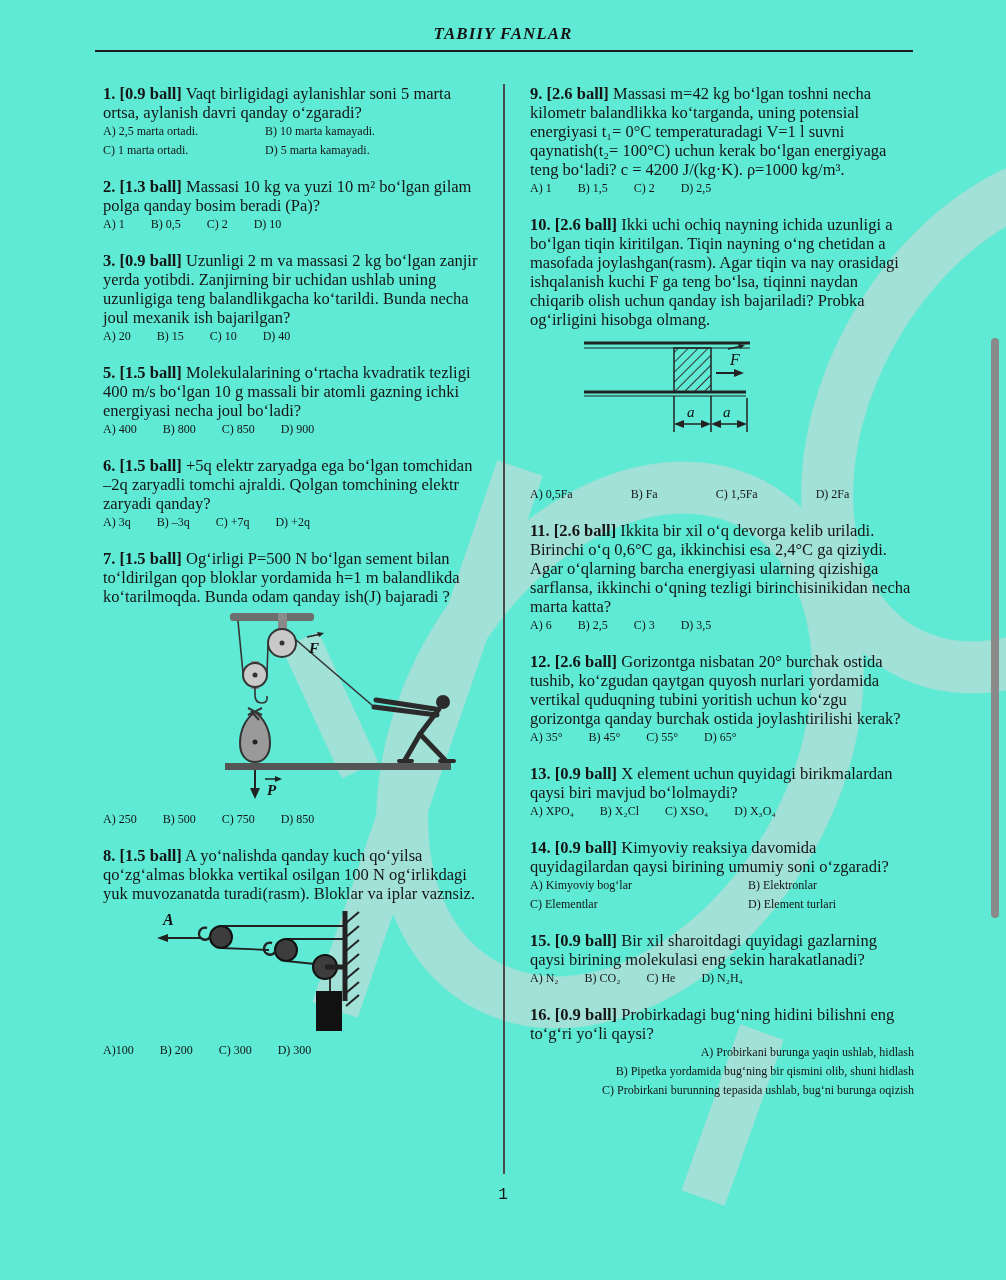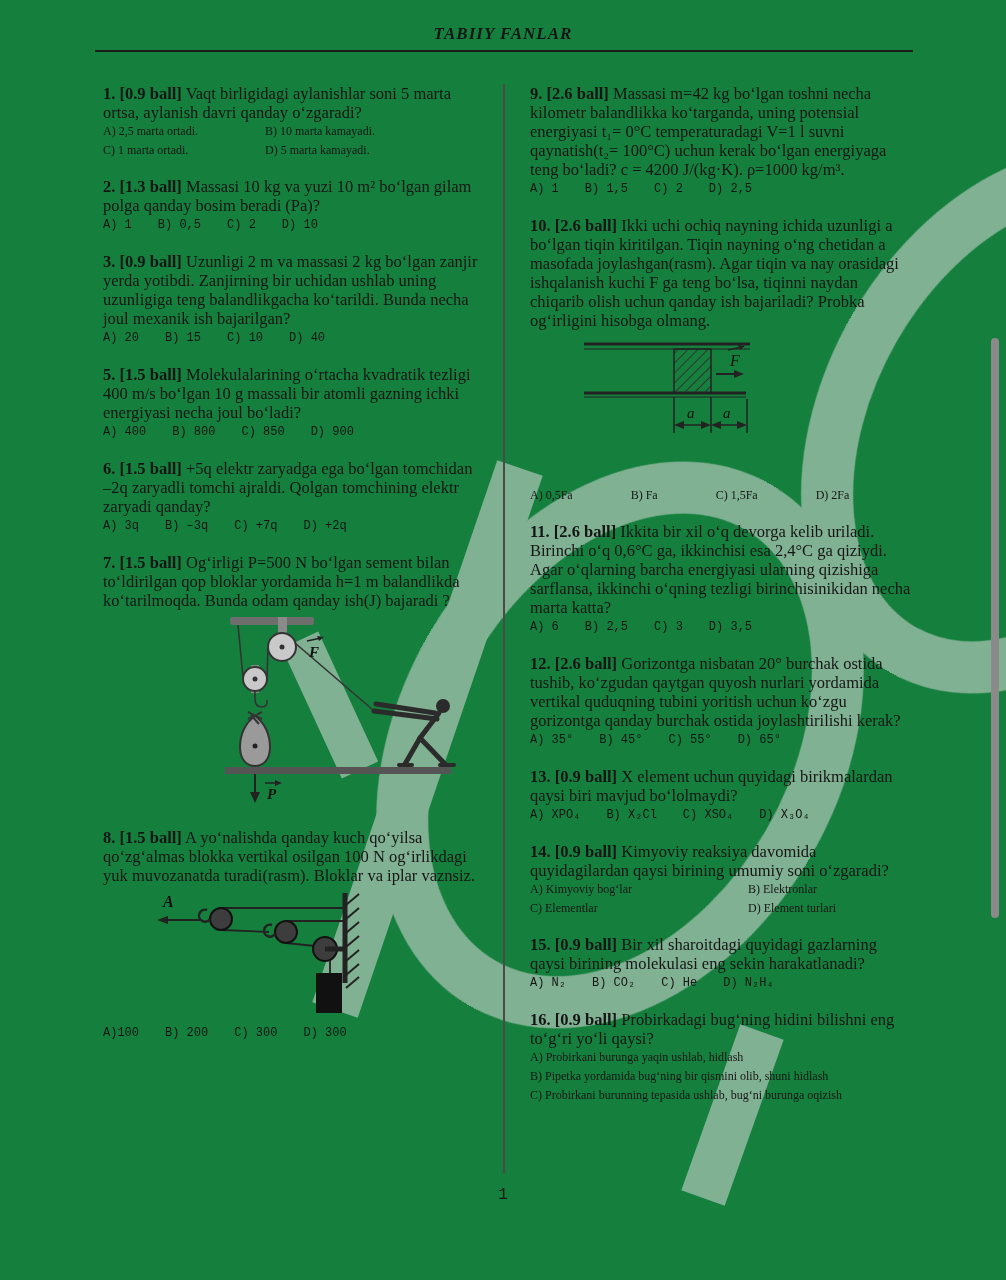--- a/index.html
+++ b/index.html
@@ -1,36 +1,36 @@
 <!DOCTYPE html>
 <html><head>
 <meta charset="utf-8">
 <style>
   html,body{margin:0;padding:0;background:#ffffff;}
-  .page{position:relative;width:1006px;height:1280px;background:#15803d;overflow:hidden;
+  .page{position:relative;width:1006px;height:1280px;background:#5eead4;overflow:hidden;
         font-family:"Liberation Serif","DejaVu Serif",serif;color:#151515;}
   .watermark{position:absolute;left:0;top:0;z-index:0;}
   .content{position:absolute;left:0;top:0;width:1006px;height:1280px;z-index:1;}
   .hdr-title{position:absolute;top:24px;left:0;width:1006px;text-align:center;
              font-style:italic;font-weight:bold;font-size:17px;letter-spacing:1px;}
   .hdr-rule{position:absolute;top:50px;left:95px;width:818px;height:2px;background:#1c1c1c;}
   .col{position:absolute;top:84px;}
   .col-left{left:103px;width:377px;}
   .col-right{left:530px;width:384px;}
   .divider{position:absolute;left:503px;top:84px;width:2px;height:1090px;background:#4a4a4a;}
   .q{margin:0 0 17px 0;}
   .qtext{margin:0;font-size:16.5px;line-height:19px;}
   .qtext b{font-weight:bold;}
   .opts{font-size:12px;line-height:19px;margin-top:0;}
-  .opts.inline .opt{display:inline-block;margin-right:26px;font-family:Liberation Mono, monospace;}
+  .opts.inline .opt{display:inline-block;margin-right:26px;}
   .opts.inline .opt:last-child{margin-right:0;}
   .opts.wide .opt{display:inline-block;margin-right:58px;margin-top:32px;}
   .opts.grid160{display:grid;grid-template-columns:162px 1fr;}
   .opts.grid215{display:grid;grid-template-columns:218px 1fr;}
-  .opts.block .opt{display:block;}
+  .opts.block .opt{display:block;text-align:right;}
   .fig{position:relative;}
   .fig.pulley-lift{margin:5px 0 3px 120px;width:235px;}
   .fig.wall-pulleys{margin:4px 0 2px 50px;width:208px;}
   .fig.tube-plug{margin:6px 0 2px 52px;width:240px;}
   .page-num{position:absolute;top:1186px;left:0;width:1006px;text-align:center;
             font-size:16px;font-family:"Liberation Mono","DejaVu Sans Mono",monospace;}
   .scrollbar-thumb{position:absolute;left:991px;top:338px;width:8px;height:580px;
                    background:#8a8a8a;border-radius:4px;}
   svg text{font-family:"Liberation Serif","DejaVu Serif",serif;}
 </style>
@@ -129,20 +129,21 @@
         <line x1="216" y1="98" x2="197" y2="123"></line>
         <line x1="214" y1="104" x2="151" y2="96"></line>
         <line x1="212" y1="98" x2="153" y2="89"></line>
         <line x1="197" y1="123" x2="182" y2="149"></line>
         <line x1="197" y1="123" x2="222" y2="149"></line>
         <line x1="176" y1="150" x2="189" y2="150" stroke-width="4"></line>
         <line x1="217" y1="150" x2="231" y2="150" stroke-width="4"></line>
       </g>
     </svg>
   </div>
+<div class="opts inline"><span class="opt">A) 250</span><span class="opt">B) 500</span><span class="opt">C) 750</span><span class="opt">D) 850</span></div>
         </div>
         <div class="q">
           <p class="qtext"><b>8. [1.5 ball]</b> A yo‘nalishda qanday kuch qo‘yilsa qo‘zg‘almas blokka vertikal osilgan 100 N og‘irlikdagi yuk muvozanatda turadi(rasm). Bloklar va iplar vaznsiz.</p>
   <div class="fig wall-pulleys">
     <svg width="208" height="128" viewBox="0 0 208 128">
 
       <g>
         <line x1="192" y1="4" x2="192" y2="94" stroke="#222" stroke-width="5"></line>
         <g stroke="#222" stroke-width="2">
           <line x1="193" y1="16" x2="206" y2="5"></line>

